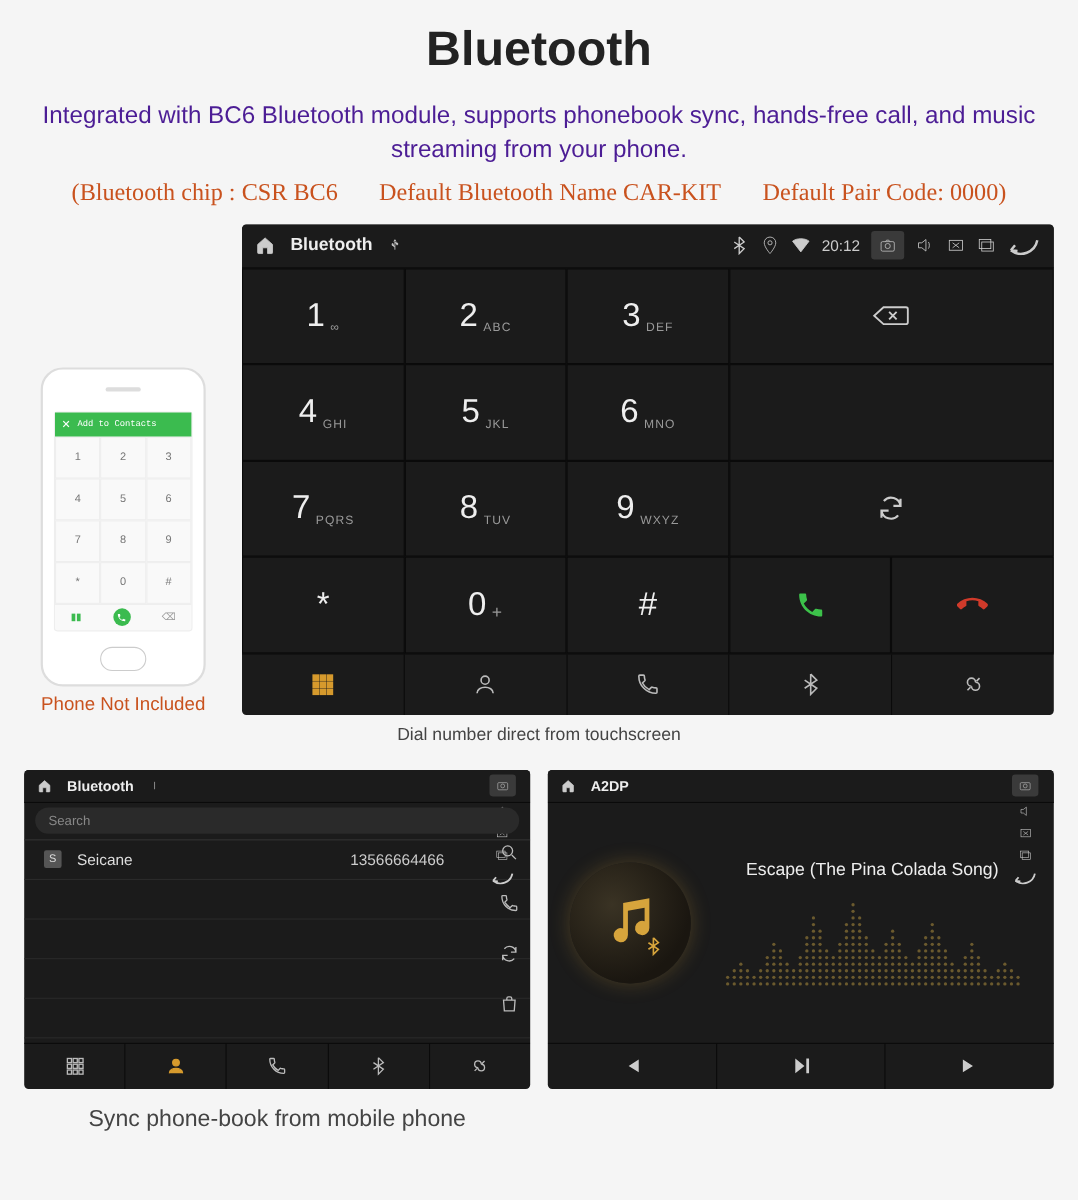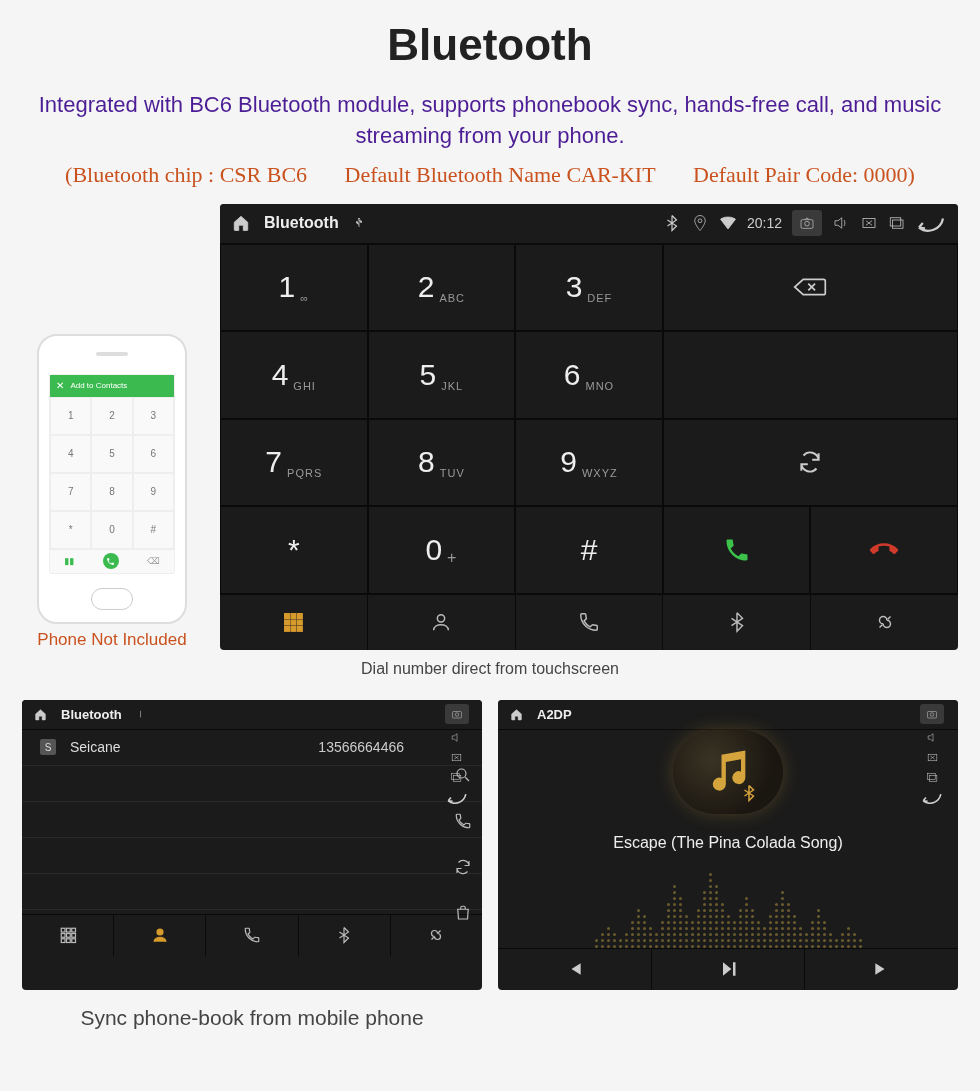--- a/index.html
+++ b/index.html
@@ -17,21 +17,21 @@
 
   .row1 { display:flex; align-items:flex-end; gap:18px; margin-bottom:10px; }
   .phone-col { width:180px; text-align:center; }
   .phone-mock {
     width:150px; height:290px; margin:0 auto 6px; border-radius:20px;
     background:#fff; border:2px solid #ddd; position:relative; padding:38px 10px 48px;
   }
   .phone-mock .screen { width:100%; height:100%; background:#f9f9f9; border:1px solid #eee; border-radius:3px; display:flex; flex-direction:column; }
   .phone-mock .p-header { background:#3bbb4f; height:22px; display:flex; align-items:center; padding:0 6px; }
   .phone-mock .p-header .pico { color:#fff; font-size:10px; margin-right:6px; }
-  .phone-mock .p-header .ptext { color:#fff; font-size:8px; }
+  .phone-mock .p-header .ptext { color:#fff; font-size:8px;font-family:Liberation Mono, monospace; }
   .phone-mock .p-grid { flex:1; display:grid; grid-template-columns:repeat(3,1fr); grid-template-rows:repeat(4,1fr); }
   .phone-mock .p-grid div { border:0.5px solid #eee; display:flex; align-items:center; justify-content:center; font-size:10px; color:#777; }
   .phone-mock .p-bottom { height:24px; display:flex; align-items:center; justify-content:space-around; border-top:1px solid #eee; }
   .phone-mock .p-bottom .call-btn { width:16px; height:16px; border-radius:50%; background:#3bbb4f; display:flex; align-items:center; justify-content:center; }
   .phone-mock .p-bottom .call-btn svg { width:9px; height:9px; fill:#fff; }
   .phone-mock .home-btn { position:absolute; bottom:12px; left:50%; transform:translateX(-50%); width:42px; height:22px; border:1.5px solid #ccc; border-radius:11px; }
   .phone-mock .speaker { position:absolute; top:16px; left:50%; transform:translateX(-50%); width:32px; height:4px; border-radius:2px; background:#ddd; }
   .phone-label { color:#c9521e; font-size:17px; }
 
   .device {
@@ -112,21 +112,21 @@
   .side-icons { position:absolute; right:10px; top:66px; display:flex; flex-direction:column; gap:28px; }
   .side-icons svg { width:18px; height:18px; fill:none; stroke:#bbb; stroke-width:1.6; }
   .device-small.phonebook { position:relative; }
 
   .bottombar-sm { height:42px; display:flex; border-top:1px solid #0a0a0a; }
   .bottombar-sm .tab { flex:1; display:flex; align-items:center; justify-content:center; cursor:pointer; border-right:1px solid #0a0a0a; }
   .bottombar-sm .tab:last-child { border-right:none; }
   .bottombar-sm .tab svg { width:18px; height:18px; fill:none; stroke:#bbb; stroke-width:1.6; }
   .bottombar-sm .tab.active svg { fill:#d69a2d; stroke:#d69a2d; }
 
-  .music-body { height:calc(100% - 30px - 42px); display:flex; align-items:center; padding:0 20px; gap:20px; position:relative;flex-direction:column; }
+  .music-body { height:calc(100% - 30px - 42px); display:flex; align-items:center; padding:0 20px; gap:20px; position:relative; }
   .album {
     width:110px; height:110px; border-radius:55px;
     background:radial-gradient(circle at 35% 35%, #3a3324 0%, #1a1610 70%);
     display:flex; align-items:center; justify-content:center; position:relative;
     box-shadow:0 0 18px rgba(214,164,60,0.25);
   }
   .album .note { position:relative; }
   .album .note svg.music { width:52px; height:52px; fill:#d6a43c; }
   .album .note svg.bt-mini { position:absolute; right:-4px; bottom:-2px; width:18px; height:18px; fill:#d6a43c; }
   .song-area { flex:1; text-align:center; }
@@ -423,20 +423,25 @@
               <rect x="6" y="8" width="14" height="11" fill="none"></rect>
               <rect x="3" y="5" width="14" height="11" fill="none"></rect>
             </svg>
           <svg class="back-arc" viewBox="0 0 40 20">
               <path d="M36 4 A 20 20 0 0 1 4 16" fill="none" stroke="#ccc" stroke-width="3"></path>
               <path d="M4 16 l5 -6 M4 16 l8 1" stroke="#ccc" stroke-width="3" fill="none"></path>
             </svg>
         </div>
       </div>
 
+      <div class="search-row">
+        <div class="search-box">
+          <span>Search</span>
+        </div>
+      </div>
 
       <div class="contacts-list">
         <div class="contact-row">
           <span class="tag">S</span>
           <span>Seicane</span>
           <span class="phone-num">13566664466</span>
         </div>
         <div class="empty-row"></div>
           <div class="empty-row"></div>
           <div class="empty-row"></div>

